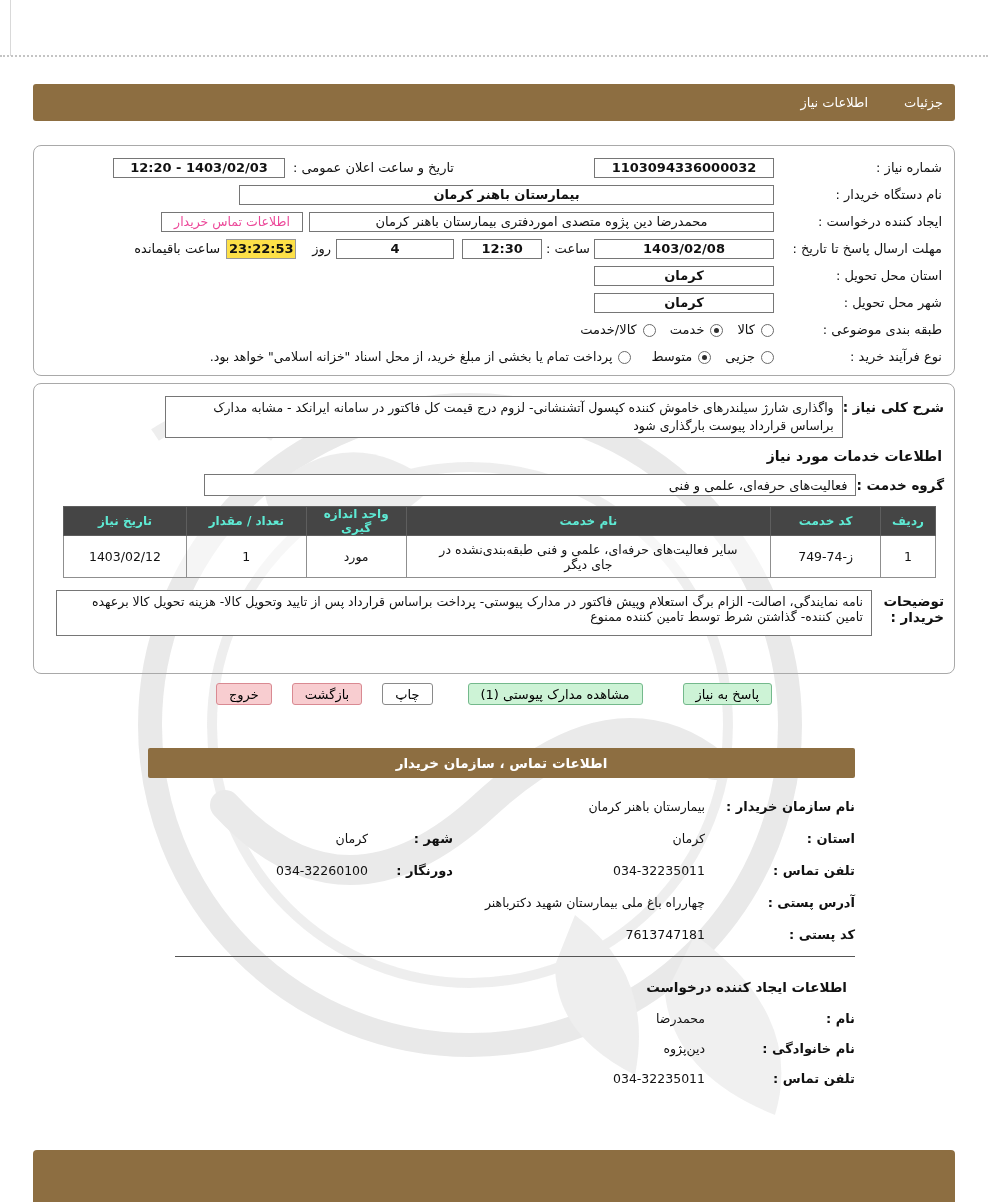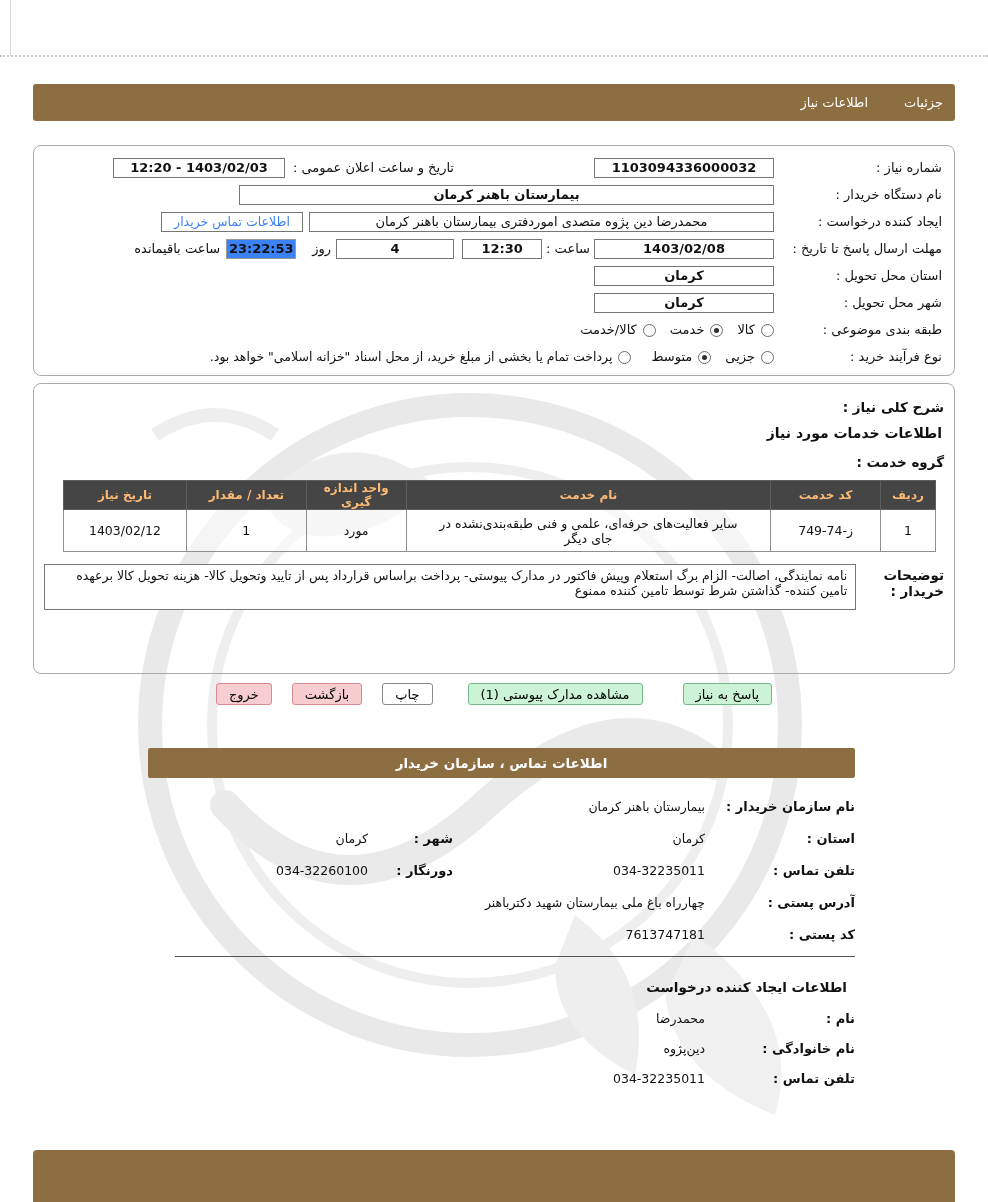--- a/index.html
+++ b/index.html
@@ -17,38 +17,38 @@
   .box { position:absolute; left:33px; width:922px; border:1px solid #a9a9a9; border-radius:8px; z-index:1; }
   #box1 { top:145px; height:231px; padding:8px 12px 0 12px; }
   #box2 { top:383px; height:291px; padding:12px 10px 0 10px; }
 
   .frow { display:flex; align-items:center; height:27px; font-size:13px; }
   .flabel { width:168px; flex-shrink:0; padding-left:8px; }
   .input { border:1px solid #767676; background:#fff; height:20px; display:flex; align-items:center; justify-content:center;
            font-size:13px; font-weight:600; overflow:hidden; white-space:nowrap; }
   .ltr { direction:ltr; }
   .linkbox { border:1px solid #767676; height:20px; width:142px; display:flex; align-items:center; justify-content:center; }
-  .link { color:#3b82f6; font-size:12.5px; cursor:pointer; }
-  .countdown { width:70px; height:20px; background:#3b82f6; border:1px solid #999; display:flex; align-items:center;
+  .link { color:#ec4899; font-size:12.5px; cursor:pointer; }
+  .countdown { width:70px; height:20px; background:#fde047; border:1px solid #999; display:flex; align-items:center;
                justify-content:center; font-weight:bold; font-size:13px; direction:ltr; }
   .radio { width:13px; height:13px; border:1px solid #6b6b6b; border-radius:50%; background:#fff; position:relative; flex-shrink:0; }
   .radio.selected::after { content:""; position:absolute; inset:3px; background:#2e2e2e; border-radius:50%; }
   .checkbox { width:13px; height:13px; border:1px solid #6b6b6b; border-radius:50%; background:#fff; flex-shrink:0; }
   .opt { display:flex; align-items:flex-end; gap:6px; margin-left:14px; }
 
   .b2row { display:flex; align-items:flex-start; margin-bottom:10px; }
-  .b2label { font-weight:bold; white-space:nowrap; font-size:13.5px; margin-left:16px; padding-top:3px; }
+  .b2label { font-weight:bold; white-space:nowrap; font-size:13.5px; margin-left:0; padding-top:3px; }
   .b2label.wrap { white-space:normal; width:72px; }
   .descbox { width:678px; min-height:40px; border:1px solid #767676; background:#fff; font-size:12.5px; padding:2px 8px;
              line-height:18px; text-align:right; }
   .heading-sm { font-weight:bold; font-size:14px; margin:2px 2px 10px 0; }
   .groupbox { width:652px; height:22px; border:1px solid #767676; background:#fff; display:flex; align-items:center;
               justify-content:flex-start; padding:0 8px; font-size:13px; }
   table.svc { border-collapse:collapse; width:873px; margin:4px 8px 12px auto; }
-  table.svc th { background:#454545; color:#fdba74; font-size:12px; font-weight:bold; height:28px; border:1px solid #5e5e5e; }
+  table.svc th { background:#454545; color:#5eead4; font-size:12px; font-weight:bold; height:28px; border:1px solid #5e5e5e; }
   table.svc td { border:1px solid #8f8f8f; text-align:center; font-size:12.5px; height:42px; background:rgba(255,255,255,0.55); }
   .notesbox { width:816px; min-height:46px; border:1px solid #767676; background:#fff; font-size:12.5px; padding:3px 8px;
               line-height:15px; text-align:right; }
 
   .btnrow { position:absolute; left:0; top:683px; width:100%; display:flex; justify-content:center; align-items:center; z-index:1; }
   .btn { height:22px; display:inline-flex; align-items:center; justify-content:center; padding:0 12px; font-size:13px;
          border-radius:3px; cursor:pointer; font-family:inherit; white-space:nowrap; }
   .btn-green { background:#cdf3d6; border:1px solid #74b98c; }
   .btn-plain { background:#fff; border:1px solid #8a8a8a; }
   .btn-pink  { background:#f8cdd0; border:1px solid #d98a92; }
@@ -164,24 +164,26 @@
       <span class="opt" style="margin-right:6px">
         <span class="checkbox"></span>
         <span style="font-size:12.5px">پرداخت تمام یا بخشی از مبلغ خرید، از محل اسناد "خزانه اسلامی" خواهد بود.</span>
       </span>
     </div>
   </div>
 
   <div class="box" id="box2">
     <div class="b2row">
       <span class="b2label">شرح کلی نیاز :</span>
+      <div class="descbox">واگذاری شارژ سیلندرهای خاموش کننده کپسول آتشنشانی- لزوم درج قیمت کل فاکتور در سامانه ایرانکد - مشابه مدارک براساس قرارداد پیوست بارگذاری شود</div>
     </div>
     <div class="heading-sm">اطلاعات خدمات مورد نیاز</div>
     <div class="b2row">
       <span class="b2label">گروه خدمت :</span>
+      <div class="groupbox">فعالیت‌های حرفه‌ای، علمی و فنی</div>
     </div>
     <table class="svc">
       <colgroup>
         <col style="width:55px">
           <col style="width:110px">
           <col style="width:365px">
         <col style="width:100px">
           <col style="width:120px">
           <col style="width:123px">
       </colgroup>

